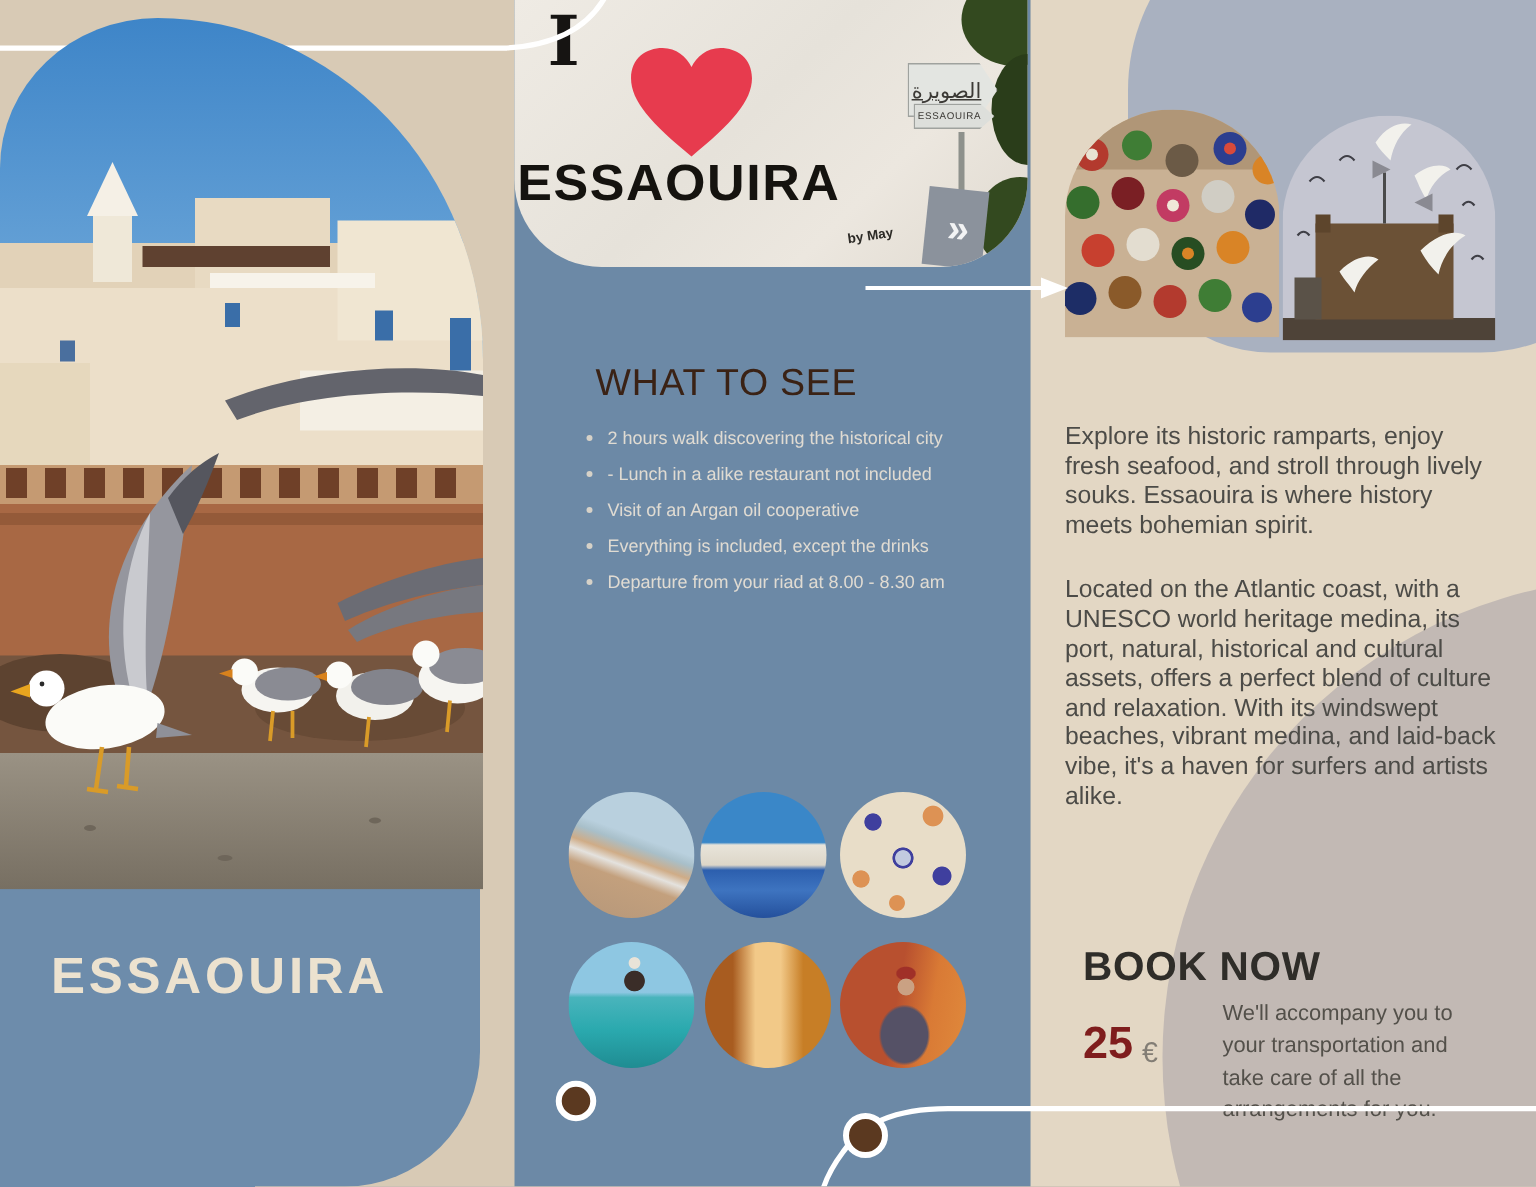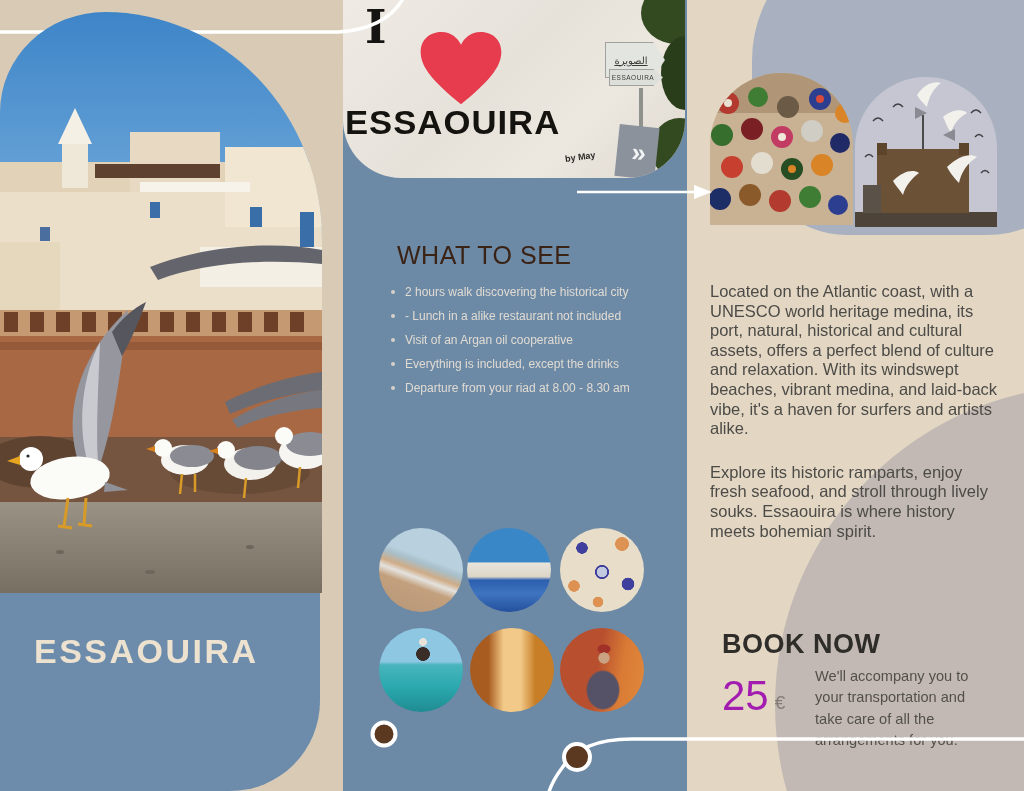--- a/index.html
+++ b/index.html
@@ -28,21 +28,21 @@
             border-radius:0 0 58px 58px;
             background:linear-gradient(135deg,#efebe4 0%,#e6e2da 45%,#ece7df 70%,#dfd9cf 100%);}
   .graffiti .itext{left:22px;top:0px;font-family:"DejaVu Serif",serif;font-weight:bold;
                    font-size:46px;color:#161412;}
   .heart{left:76px;top:30px;width:84px;height:78px;}
   .walltext{left:4px;top:103px;font-size:34px;font-weight:bold;color:#15130f;
             letter-spacing:1px;transform:scaleX(1.02);}
   .byline{left:222px;top:152px;font-size:9px;color:#2c2a26;transform:rotate(-8deg);font-weight:bold;}
   .sign1{left:262px;top:42px;width:60px;height:36px;background:#e3e5e1;border:1px solid #9fa29e;
          clip-path:polygon(0 0,80% 0,100% 50%,80% 100%,0 100%);
-         font-size:10px;color:#3c3a36;display:flex;align-items:center;justify-content:center;
+         font-size:14px;color:#3c3a36;display:flex;align-items:center;justify-content:center;
          padding-right:8px;box-sizing:border-box;text-decoration:underline;}
   .sign2{left:266px;top:69px;width:54px;height:17px;background:#dddfdb;border:1px solid #9fa29e;
          clip-path:polygon(0 0,82% 0,100% 50%,82% 100%,0 100%);
          font-size:6.5px;letter-spacing:.5px;color:#3c3a36;display:flex;align-items:center;
          justify-content:center;padding-right:6px;box-sizing:border-box;}
   .pole{left:296px;top:88px;width:4px;height:90px;background:#8e918c;}
   .chevron{left:274px;top:126px;width:40px;height:52px;background:#8b929c;transform:rotate(6deg);
            color:#f2f3f4;font-size:26px;font-weight:bold;display:flex;align-items:center;
            justify-content:center;letter-spacing:-4px;}
   .bush{background:#33491f;border-radius:50%;}
@@ -96,21 +96,21 @@
   .title{left:34px;top:632px;font-size:34px;font-weight:bold;letter-spacing:2.5px;
          color:#ece2cf;z-index:7;}
 
   
   .about{left:710px;top:282px;width:290px;font-size:16.5px;line-height:19.6px;
          color:#4c4b47;z-index:3;}
   .about p{margin:0 0 24px 0;}
   .book-head{left:722px;top:629px;font-size:27px;font-weight:bold;color:#2f2d29;
              letter-spacing:.5px;z-index:3;}
   .price{left:722px;top:676px;z-index:3;display:flex;align-items:flex-end;}
-  .price .num{font-size:42px;font-weight:normal;color:#a21caf;line-height:40px;}
+  .price .num{font-size:30px;font-weight:bold;color:#7f1d1d;line-height:40px;}
   .price .cur{font-size:19px;color:#827d75;margin-left:6px;line-height:26px;}
   .note{left:815px;top:666px;width:178px;font-size:14.6px;line-height:21.4px;
         color:#53504a;z-index:3;}
 
   
   .overlay{left:0;top:0;z-index:5;pointer-events:none;}
 </style>
 </head>
 <body>
 
@@ -303,22 +303,22 @@
   <div class="abs cphoto c1"></div>
   <div class="abs cphoto c2"></div>
   <div class="abs cphoto c3"></div>
   <div class="abs cphoto c4"></div>
   <div class="abs cphoto c5"></div>
   <div class="abs cphoto c6"></div>
 
   <div class="abs title">ESSAOUIRA</div>
 
   <div class="abs about">
+    <p>Explore its historic ramparts, enjoy fresh seafood, and stroll through lively souks. Essaouira is where history meets bohemian spirit.</p>
     <p> Located on the Atlantic coast, with a UNESCO world heritage medina, its port, natural, historical and cultural assets, offers a perfect blend of culture and relaxation. With its windswept beaches, vibrant medina, and laid-back vibe, it's a haven for surfers and artists alike.</p>
-    <p>Explore its historic ramparts, enjoy fresh seafood, and stroll through lively souks. Essaouira is where history meets bohemian spirit.</p>
   </div>
   <div class="abs book-head">BOOK NOW</div>
   <div class="abs price">
     <span class="num">25</span>
     <span class="cur">€</span>
   </div>
   <div class="abs note">We'll accompany you to your transportation and take care of all the arrangements for you.</div>
 
   <svg class="abs overlay" width="1024" height="791" viewBox="0 0 1024 791">
     <path d="M-5,32 L338,32 Q388,29 405,-5" fill="none" stroke="#ffffff" stroke-width="3.5"></path>

